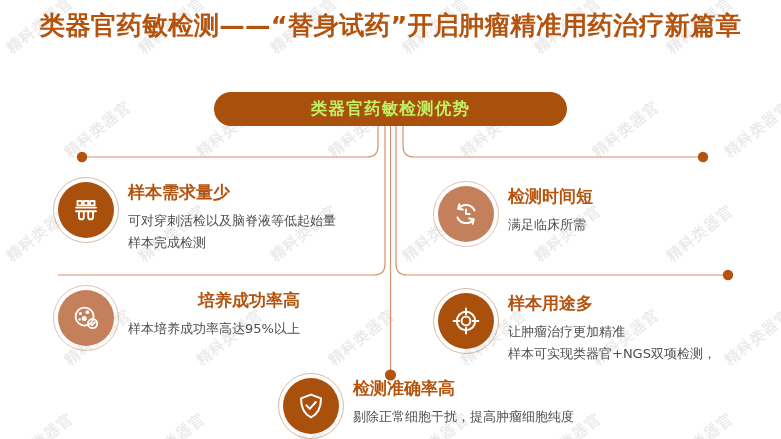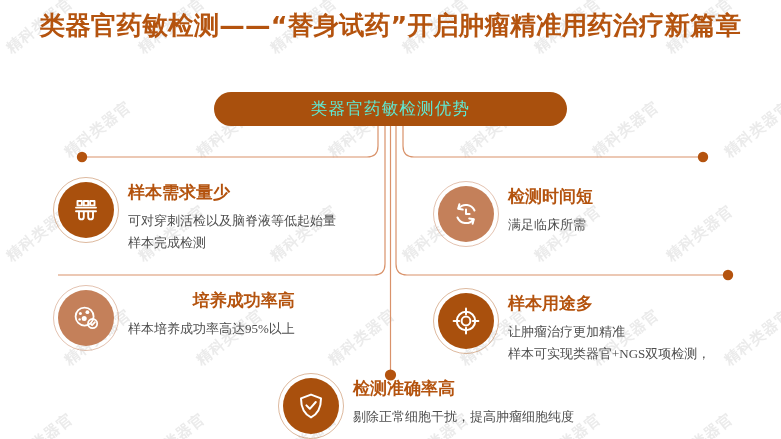--- a/index.html
+++ b/index.html
@@ -39,21 +39,21 @@
   .connectors{position:absolute;left:0;top:0;width:781px;height:439px;z-index:1;}
 
   
   .banner{
     position:absolute;left:214px;top:92px;width:353px;height:34px;
     background:#a9500d;border-radius:17px;
     display:flex;align-items:center;justify-content:center;
     z-index:5;
   }
   .banner-text{
-    color:#5eead4;font-size:16.5px;font-weight:400;letter-spacing:1.2px;white-space:nowrap;
+    color:#bef264;font-size:16.5px;font-weight:700;letter-spacing:1.2px;white-space:nowrap;
   }
 
   
   .feature{position:absolute;display:flex;align-items:flex-start;z-index:4;}
   .badge{
     position:relative;flex:0 0 auto;
     width:56px;height:56px;border-radius:50%;
     display:flex;align-items:center;justify-content:center;
     box-sizing:border-box;
   }
@@ -62,21 +62,21 @@
     width:66px;height:66px;border-radius:50%;
     border:1.4px solid rgba(176,104,60,.45);
     box-sizing:border-box;
   }
   .badge.dark{background:#a9500d;}
   .badge.light{background:#c4805a;}
   .badge.dark::after{border-color:rgba(169,80,13,.40);}
   .badge.light::after{border-color:rgba(196,128,90,.48);}
   .badge svg{display:block;}
 
-  .ftext{padding-left:14px;padding-top:1px;font-family:Liberation Serif, serif;}
+  .ftext{padding-left:14px;padding-top:1px;}
   .fhead{
     font-size:17px;font-weight:700;color:#b4530e;
     line-height:1.15;white-space:nowrap;margin-bottom:7px;
   }
   .fdesc{
     font-size:13px;color:#4d4d4d;line-height:1.72;white-space:nowrap;
   }
   .fdesc div{white-space:nowrap;}
 
   

